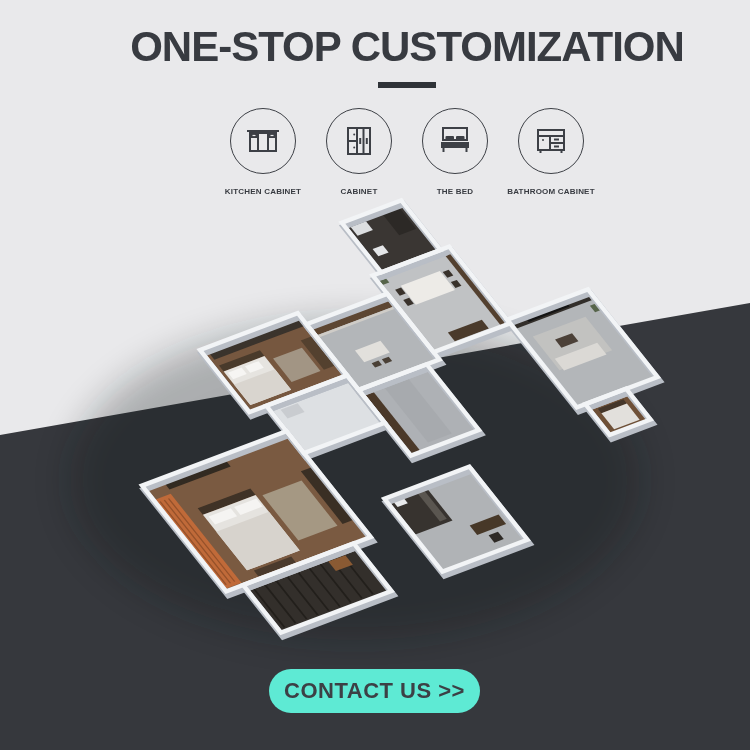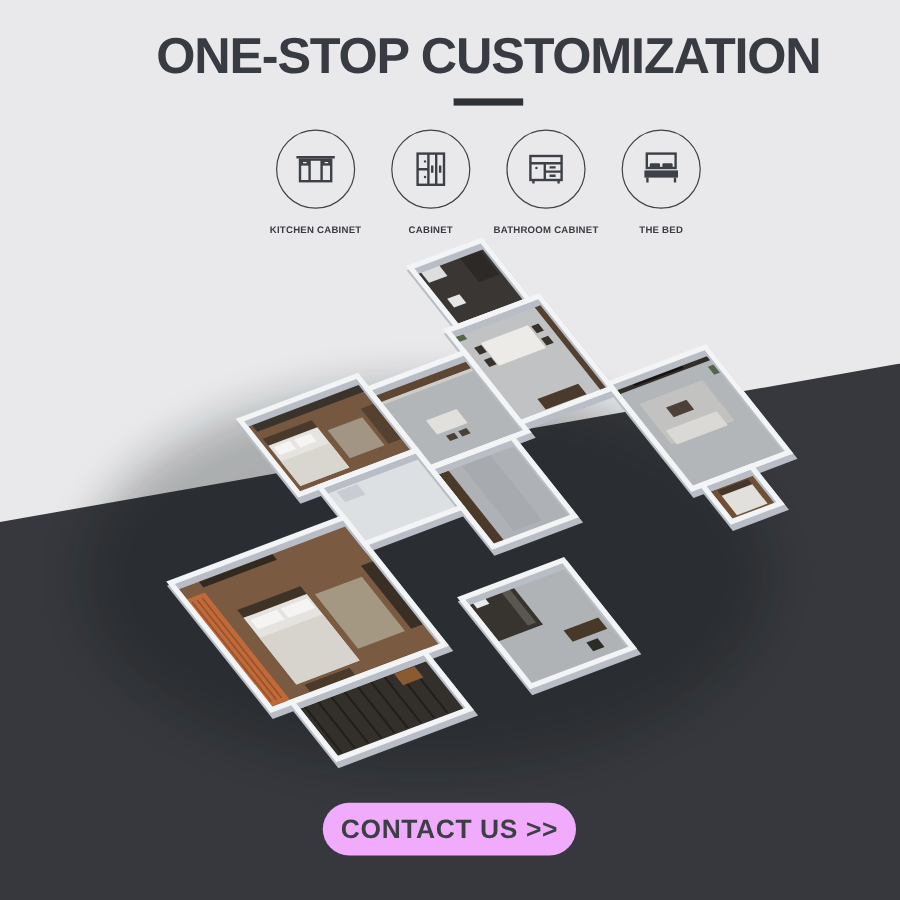--- a/index.html
+++ b/index.html
@@ -33,21 +33,21 @@
     display:flex;align-items:center;justify-content:center;box-sizing:border-box;
   }
   .circle svg{display:block;}
   .flabel{
     margin-top:13px;font-size:8px;font-weight:bold;letter-spacing:.2px;
     color:#383b41;white-space:nowrap;text-align:center;
   }
   .plan{position:absolute;left:0;top:0;width:750px;height:750px;pointer-events:none;}
   .cta{
     position:absolute;left:269px;top:669px;width:211px;height:44px;
-    border:none;border-radius:22px;background:#f0abfc;
+    border:none;border-radius:22px;background:#5eead4;
     font-family:"Liberation Sans",sans-serif;
     font-size:22px;font-weight:bold;letter-spacing:.5px;color:#3c4045;
     cursor:pointer;
   }
   .ic{stroke:#3d4046;stroke-width:2;fill:none;}
   .icf{fill:#3d4046;stroke:none;}
   .icw{stroke:#e9e9eb;stroke-width:1.2;fill:none;}
 </style>
 </head>
 <body>
@@ -81,49 +81,49 @@
           <line class="ic" x1="18" y1="7" x2="18" y2="33"></line>
           <line class="ic" x1="24.5" y1="7" x2="24.5" y2="33"></line>
           <line class="ic" x1="9" y1="20" x2="18" y2="20"></line>
           <circle class="icf" cx="15.2" cy="13.5" r="1"></circle>
           <circle class="icf" cx="15.2" cy="26.5" r="1"></circle>
           <line class="ic" x1="21.2" y1="17" x2="21.2" y2="23"></line>
           <line class="ic" x1="27.8" y1="17" x2="27.8" y2="23"></line>
         </svg>
       </div>
       <div class="flabel">CABINET</div>
+    </div>
+    <div class="feature">
+      <div class="circle">
+        <svg width="40" height="40" viewBox="0 0 40 40">
+          <rect class="ic" x="8" y="7" width="24" height="12"></rect>
+          <rect class="icf" x="10.5" y="15" width="8.5" height="4" rx="1"></rect>
+          <rect class="icf" x="21" y="15" width="8.5" height="4" rx="1"></rect>
+          <rect class="icf" x="6" y="21" width="28" height="6"></rect>
+          <line class="ic" x1="8.5" y1="27" x2="8.5" y2="31" stroke-width="2.5"></line>
+          <line class="ic" x1="31.5" y1="27" x2="31.5" y2="31" stroke-width="2.5"></line>
+        </svg>
+      </div>
+      <div class="flabel">THE BED</div>
     </div>
     <div class="feature">
       <div class="circle">
         <svg width="40" height="40" viewBox="0 0 40 40">
           <rect class="ic" x="7" y="9" width="26" height="20"></rect>
           <line class="ic" x1="7" y1="15" x2="33" y2="15"></line>
           <line class="ic" x1="19" y1="15" x2="19" y2="29"></line>
           <line class="ic" x1="19" y1="22" x2="33" y2="22"></line>
           <circle class="icf" cx="12" cy="19" r="1"></circle>
           <line class="ic" x1="23" y1="18.5" x2="28" y2="18.5"></line>
           <line class="ic" x1="23" y1="25.5" x2="28" y2="25.5"></line>
           <line class="ic" x1="9.5" y1="29" x2="9.5" y2="32" stroke-width="2.5"></line>
           <line class="ic" x1="30.5" y1="29" x2="30.5" y2="32" stroke-width="2.5"></line>
         </svg>
       </div>
       <div class="flabel">BATHROOM CABINET</div>
-    </div>
-    <div class="feature">
-      <div class="circle">
-        <svg width="40" height="40" viewBox="0 0 40 40">
-          <rect class="ic" x="8" y="7" width="24" height="12"></rect>
-          <rect class="icf" x="10.5" y="15" width="8.5" height="4" rx="1"></rect>
-          <rect class="icf" x="21" y="15" width="8.5" height="4" rx="1"></rect>
-          <rect class="icf" x="6" y="21" width="28" height="6"></rect>
-          <line class="ic" x1="8.5" y1="27" x2="8.5" y2="31" stroke-width="2.5"></line>
-          <line class="ic" x1="31.5" y1="27" x2="31.5" y2="31" stroke-width="2.5"></line>
-        </svg>
-      </div>
-      <div class="flabel">THE BED</div>
     </div>
   </div>
 
   <svg class="plan" viewBox="0 0 750 750">
     <defs>
       <filter id="soft" x="-60%" y="-60%" width="220%" height="220%">
         <feGaussianBlur stdDeviation="18"></feGaussianBlur>
       </filter>
       <g id="wallset" fill="none">
         <rect x="0" y="0" width="115" height="85"></rect>

